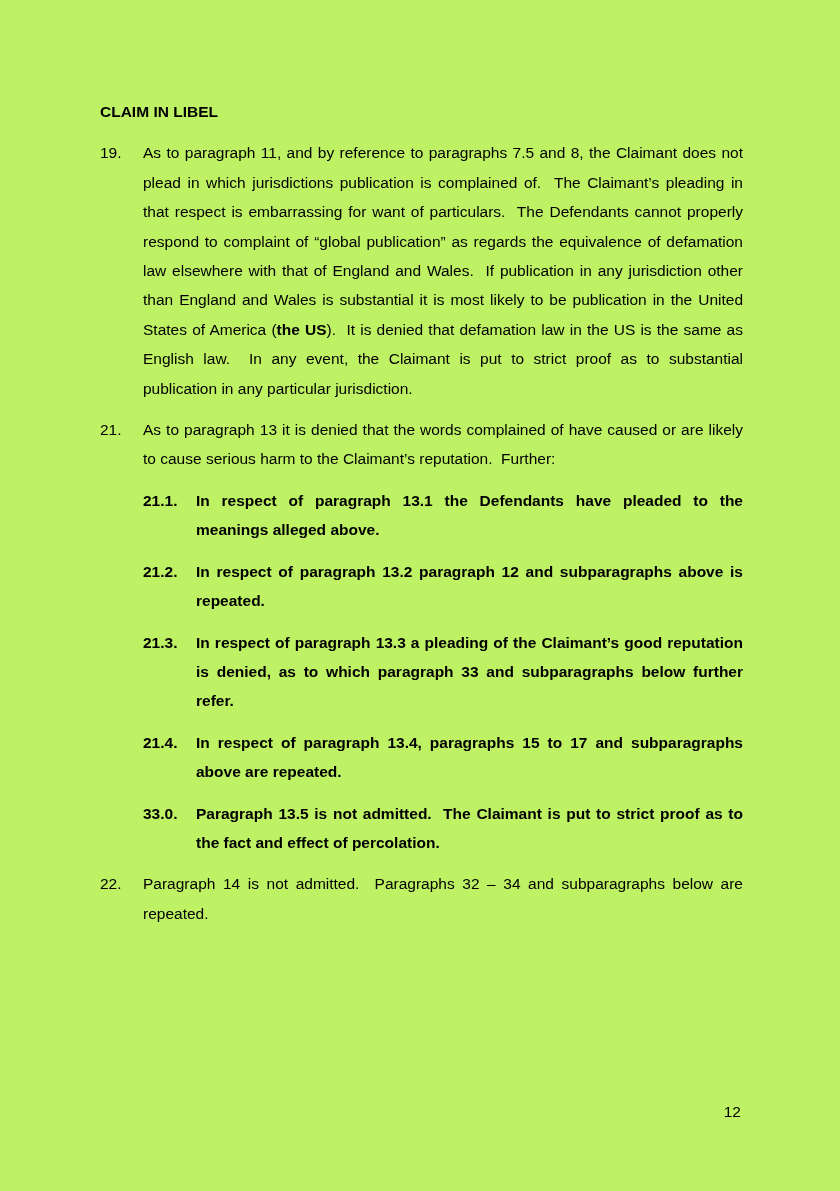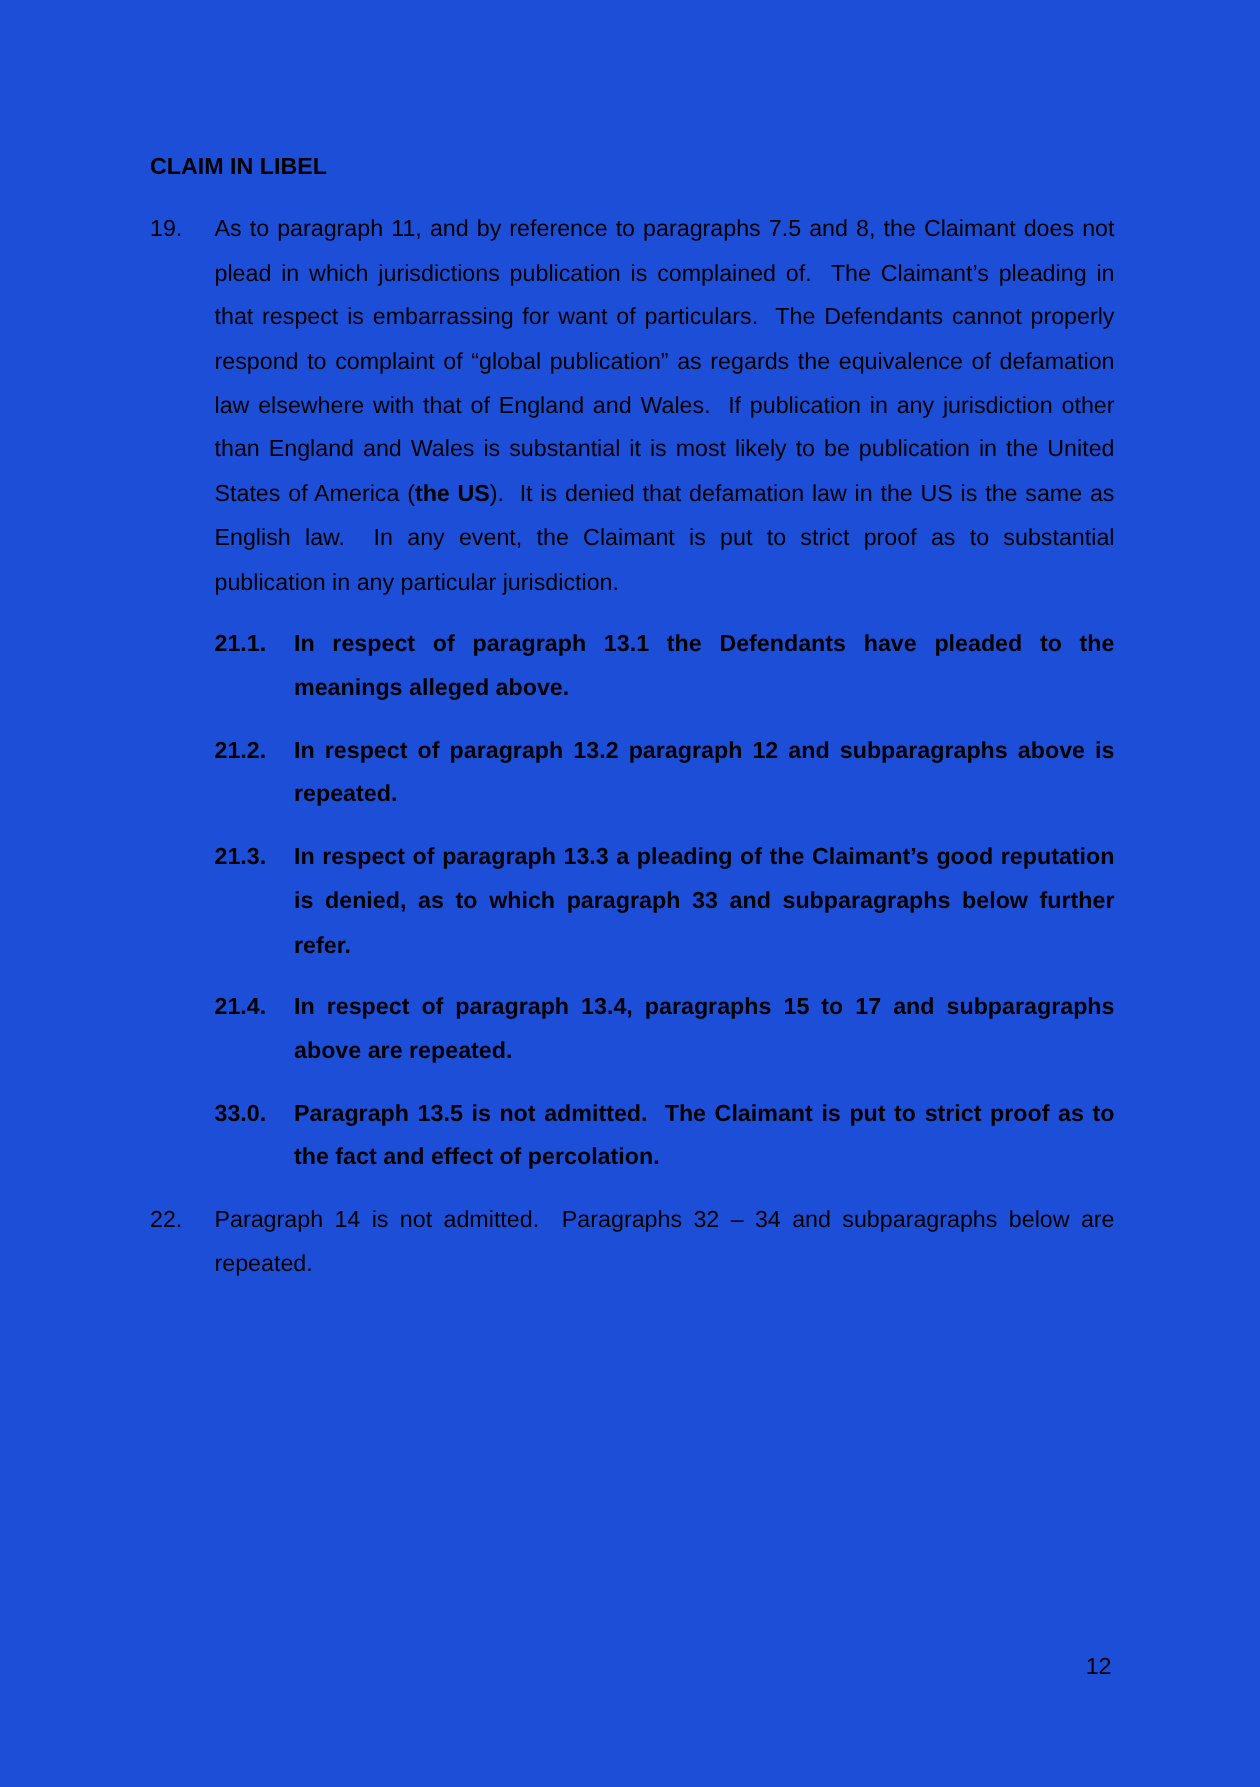--- a/index.html
+++ b/index.html
@@ -12,21 +12,21 @@
     height: 1191px;
     position: relative;
     overflow: hidden;
     font-family: "Liberation Sans", sans-serif;
     color: #000000;
   }
   .page {
     position: relative;
     width: 840px;
     height: 1191px;
-    background: #1d4ed8;
+    background: #bef264;
     box-sizing: border-box;
     padding: 97px 97px 0 100px;
     font-size: 15.5px;
     line-height: 29.4px;
   }
   .heading {
     font-weight: bold;
     margin: 0 0 12px 0;
     text-align: left;
   }
@@ -58,20 +58,21 @@
     line-height: 29.4px;
   }
 </style>
 </head>
 <body>
 
 <div class="page">
   <div>
       <div class="heading">CLAIM IN LIBEL</div>
       <div class="para"><span class="num">19.</span><span><span>As to paragraph 11, and by reference to paragraphs 7.5 and 8, the Claimant does not plead in which jurisdictions publication is complained of.&nbsp; The Claimant’s pleading in that respect is embarrassing for want of particulars.&nbsp; The Defendants cannot properly respond to complaint of “global publication” as regards the equivalence of defamation law elsewhere with that of England and Wales.&nbsp; If publication in any jurisdiction other than England and Wales is substantial it is most likely to be publication in the United States of America (</span><span class="bold">the US</span><span>).&nbsp; It is denied that defamation law in the US is the same as English law.&nbsp; In any event, the Claimant is put to strict proof as to substantial publication in any particular jurisdiction.</span></span></div>
+      <div class="para"><span class="num">21.</span><span><span>As to paragraph 13 it is denied that the words complained of have caused or are likely to cause serious harm to the Claimant’s reputation.&nbsp; Further:</span></span></div>
       <div class="para sub"><span class="num">21.1.</span><span><span>In respect of paragraph 13.1 the Defendants have pleaded to the meanings alleged above.</span></span></div>
       <div class="para sub"><span class="num">21.2.</span><span><span>In respect of paragraph 13.2 paragraph 12 and subparagraphs above is repeated.</span></span></div>
       <div class="para sub"><span class="num">21.3.</span><span><span>In respect of paragraph 13.3 a pleading of the Claimant’s good reputation is denied, as to which paragraph 33 and subparagraphs below further refer.</span></span></div>
       <div class="para sub"><span class="num">21.4.</span><span><span>In respect of paragraph 13.4, paragraphs 15 to 17 and subparagraphs above are repeated.</span></span></div>
       <div class="para sub"><span class="num">33.0.</span><span><span>Paragraph 13.5 is not admitted.&nbsp; The Claimant is put to strict proof as to the fact and effect of percolation.</span></span></div>
       <div class="para"><span class="num">22.</span><span><span>Paragraph 14 is not admitted.&nbsp; Paragraphs 32 – 34 and subparagraphs below are repeated.</span></span></div>
     </div>
   <div class="page-number">12</div>
 </div>
 

